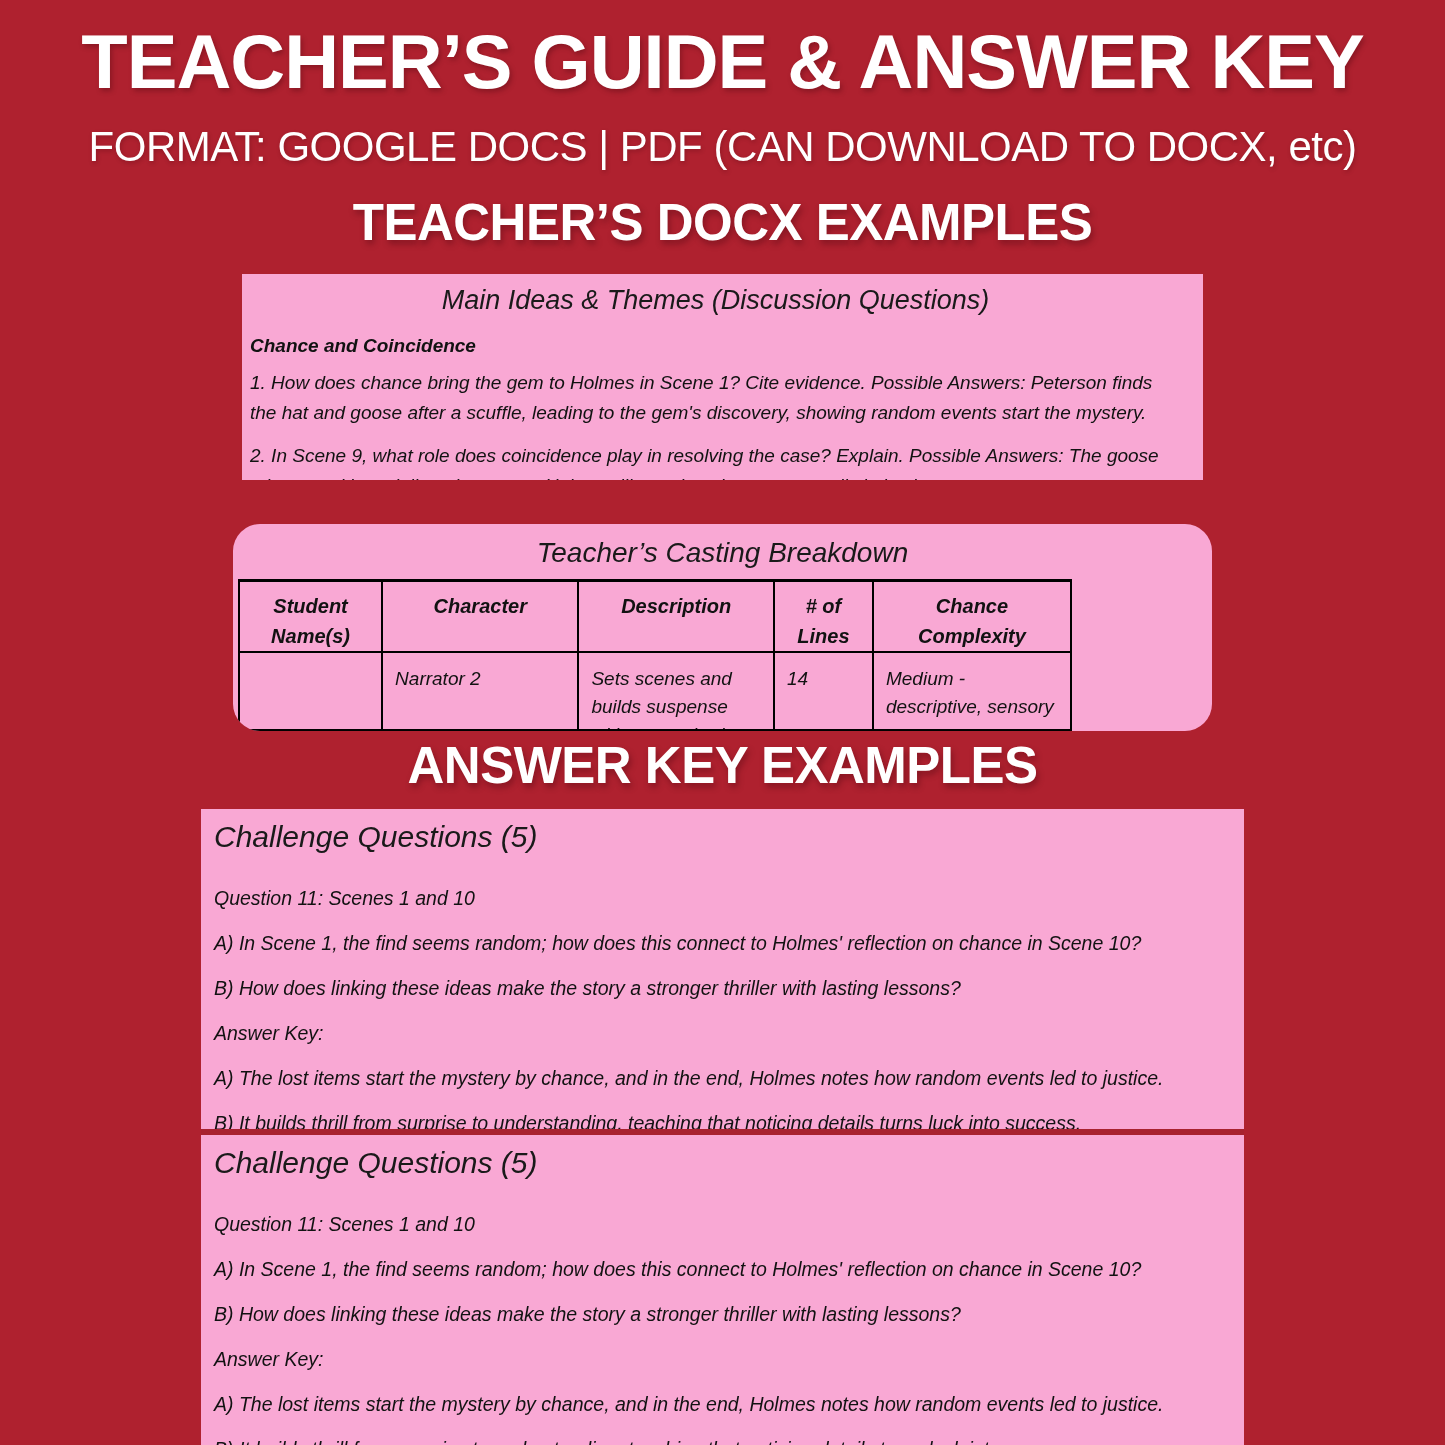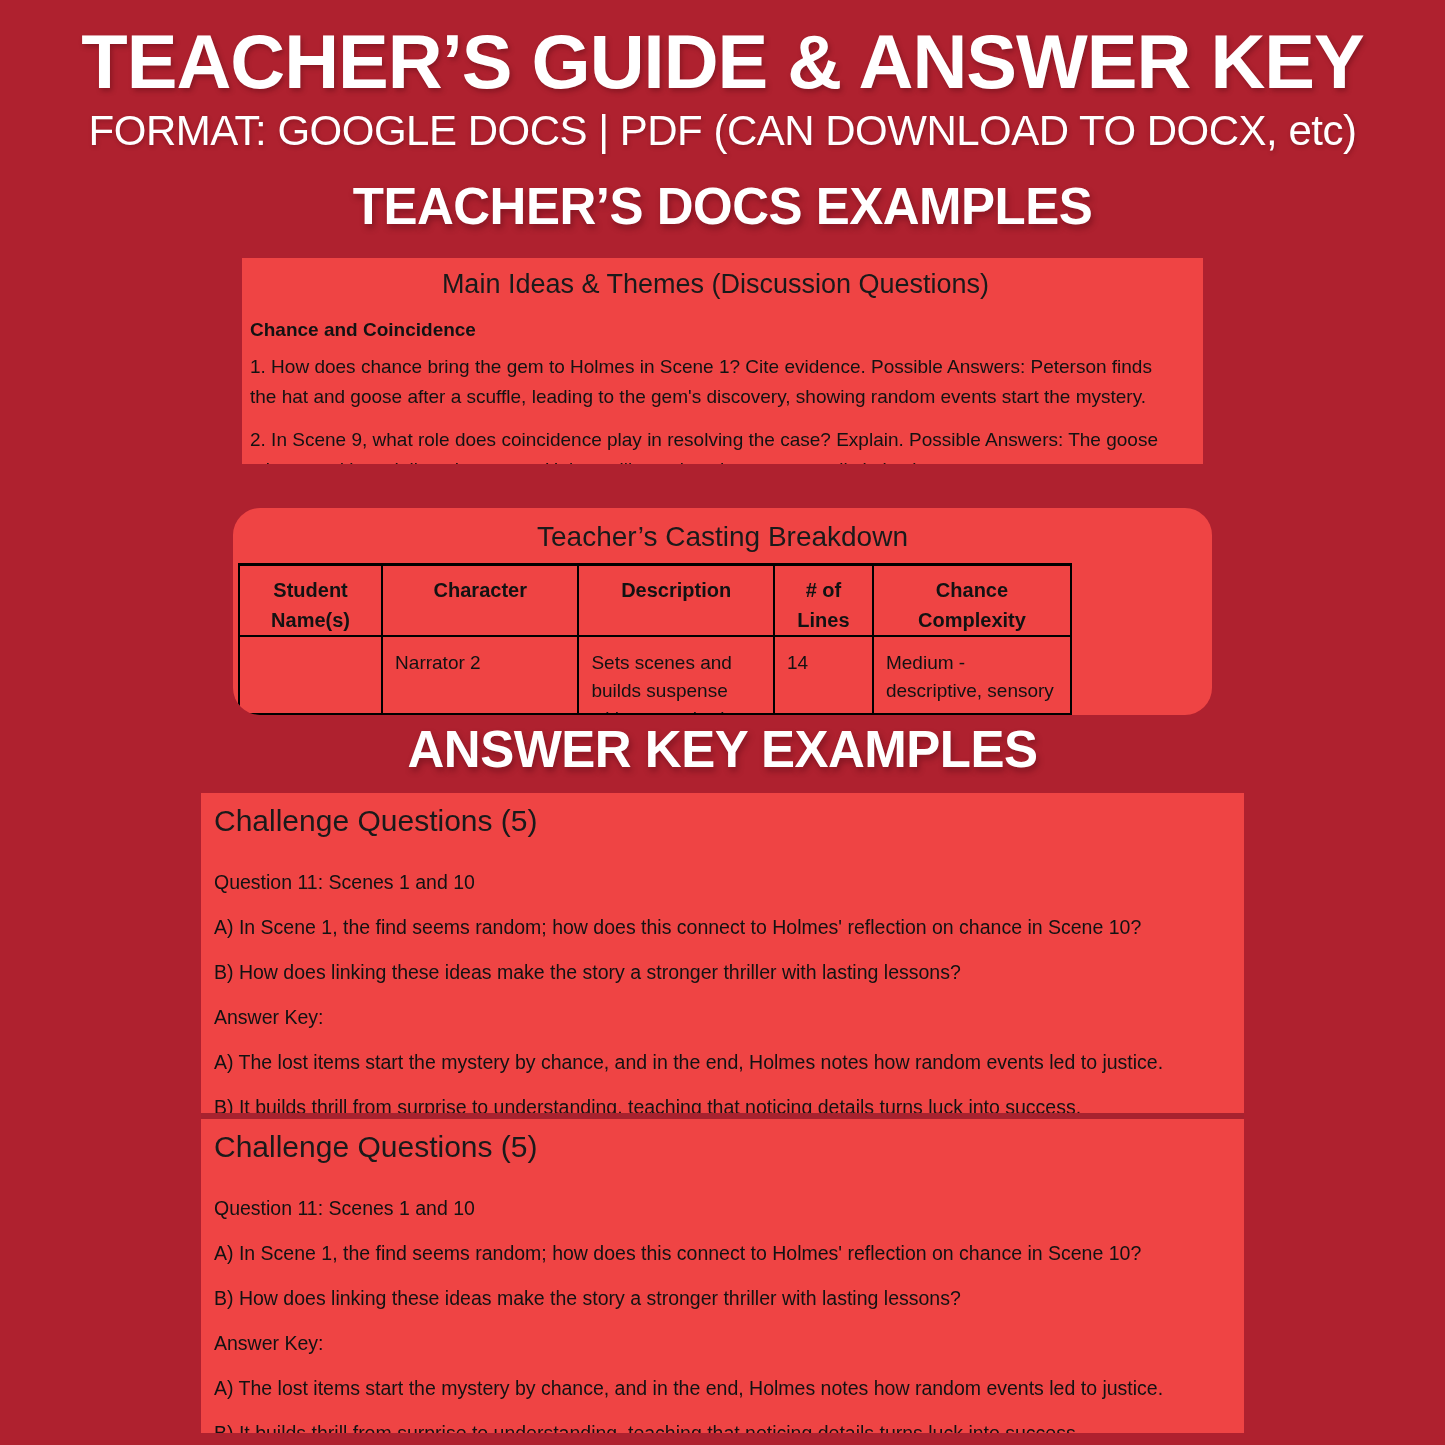--- a/index.html
+++ b/index.html
@@ -22,46 +22,47 @@
     letter-spacing: -1px;
     text-shadow: 2px 3px 5px rgba(70,5,15,0.35);
     white-space: nowrap;
   }
   .format-subtitle {
     color: #FFFFFF;
     font-weight: normal;
     font-size: 42px;
     line-height: 46px;
     text-align: center;
-    margin-top: 6px;
+    margin-top: 22px;
     letter-spacing: -0.5px;
     text-shadow: 1px 2px 4px rgba(70,5,15,0.3);
     white-space: nowrap;
   }
   .section-heading {
     color: #FFFFFF;
     font-weight: bold;
     font-size: 51px;
     line-height: 54px;
     text-align: center;
     letter-spacing: -0.5px;
     text-shadow: 2px 4px 6px rgba(70,5,15,0.4);
     white-space: nowrap;
   }
   #guide-heading { margin-top: 26px; }
   #answer-heading { margin-top: 8px; }
 
   
   .card {
-    background: #ef4444;
+    background: #f9a8d4;
     color: #121212;
     margin-left: auto;
     margin-right: auto;
     overflow: hidden;
     position: relative;
+    font-style: italic;
   }
 
   
   .card-discussion {
     width: 961px;
     height: 206px;
     margin-top: 24px;
     padding: 10px 22px 0 8px;
   }
   .doc-title {
@@ -155,21 +156,21 @@
   }
 </style>
 </head>
 <body>
 
 <header>
   <h1 class="main-title">TEACHER’S GUIDE &amp; ANSWER KEY</h1>
   <div class="format-subtitle">FORMAT: GOOGLE DOCS | PDF (CAN DOWNLOAD TO DOCX, etc)</div>
 </header>
 
-<h2 class="section-heading" id="guide-heading">TEACHER’S DOCS EXAMPLES</h2>
+<h2 class="section-heading" id="guide-heading">TEACHER’S DOCX EXAMPLES</h2>
 
 <section class="card card-discussion">
   <div class="doc-title">Main Ideas &amp; Themes (Discussion Questions)</div>
   <div class="doc-subhead">Chance and Coincidence</div>
   <p>1. How does chance bring the gem to Holmes in Scene 1? Cite evidence. Possible Answers: Peterson finds the hat and goose after a scuffle, leading to the gem's discovery, showing random events start the mystery.</p>
   <p>2. In Scene 9, what role does coincidence play in resolving the case? Explain. Possible Answers: The goose mix-up and loss deliver the gem to Holmes, illustrating chance as an ally in justice.</p>
 </section>
 
 <section class="card card-casting">
   <div class="doc-title">Teacher’s Casting Breakdown</div>

